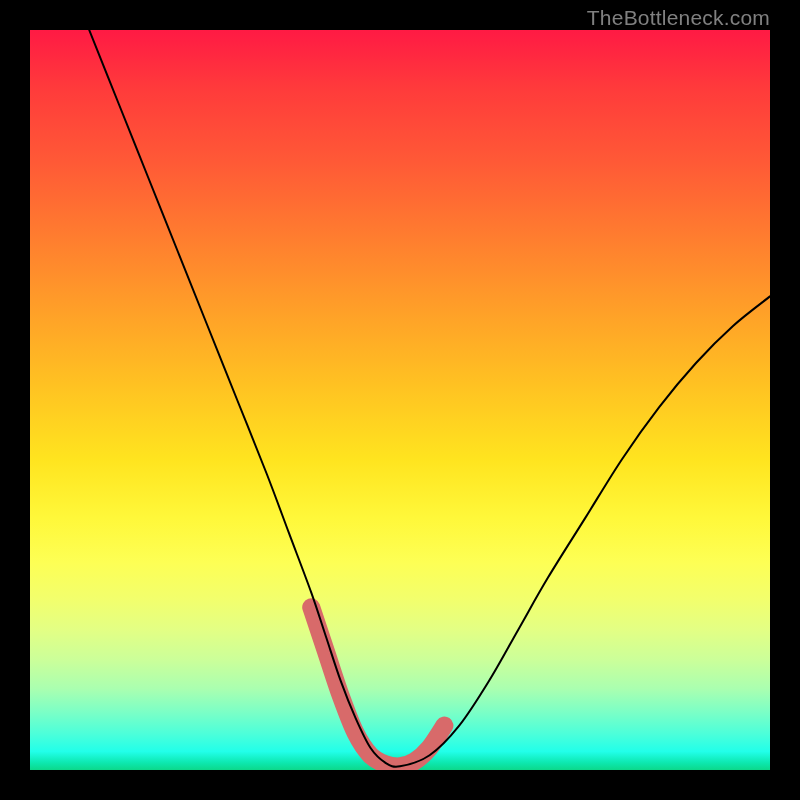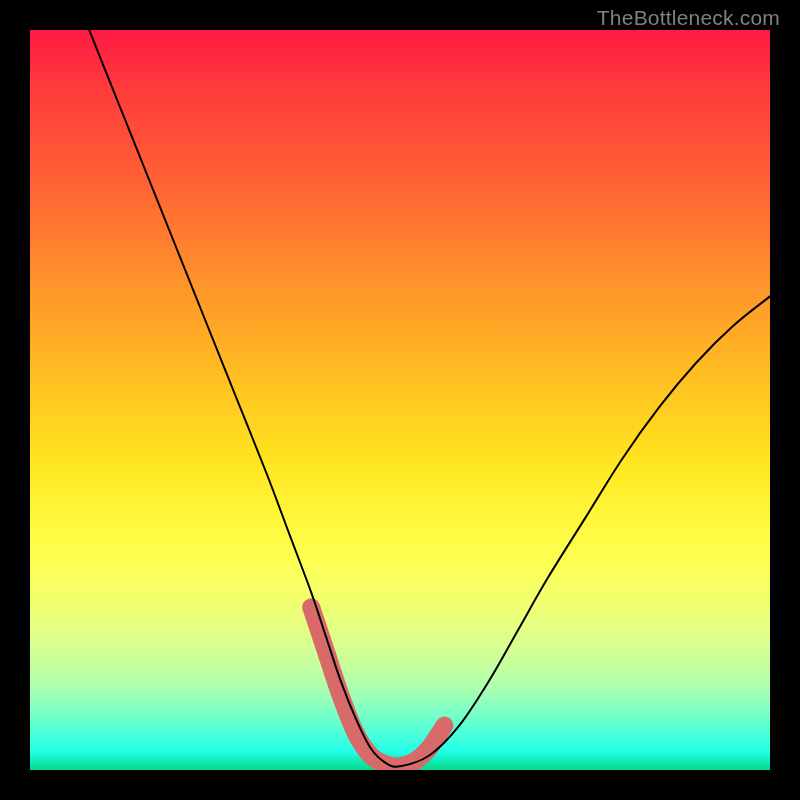--- a/index.html
+++ b/index.html
@@ -7,21 +7,21 @@
     width: 800px;
     height: 800px;
     background: #000;
     position: relative;
     font-family: Arial, Helvetica, sans-serif;
     overflow: hidden;
   }
   .attribution {
     position: absolute;
     top: 6px;
-    right: 20px;
+    right: 30px;
     color: #808080;
     font-size: 21px;
     letter-spacing: 0.2px;
     z-index: 10;
   }
   .plot-wrap {
     position: absolute;
     left: 30px;
     top: 30px;
     width: 740px;

